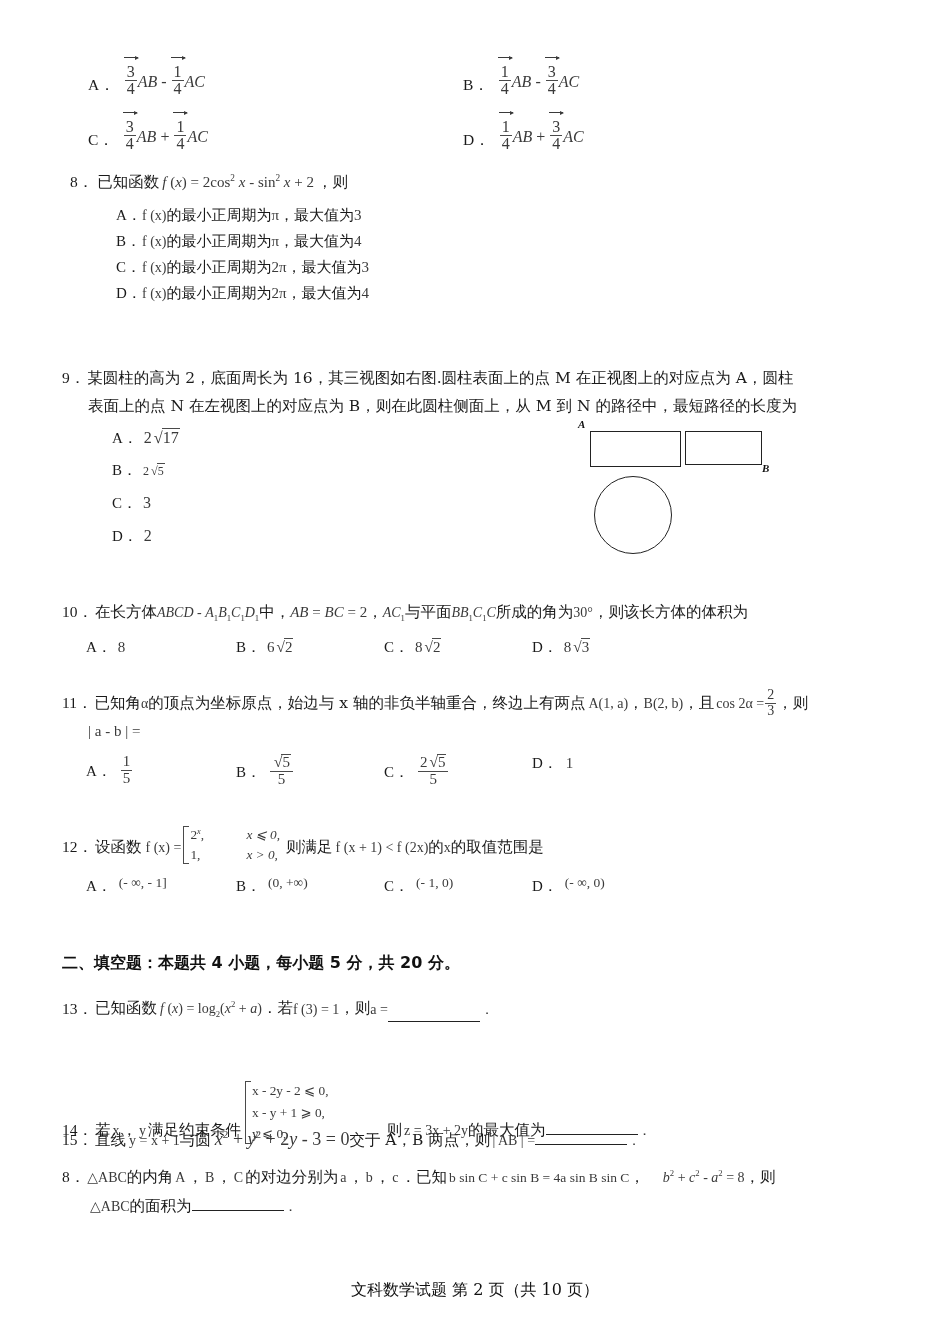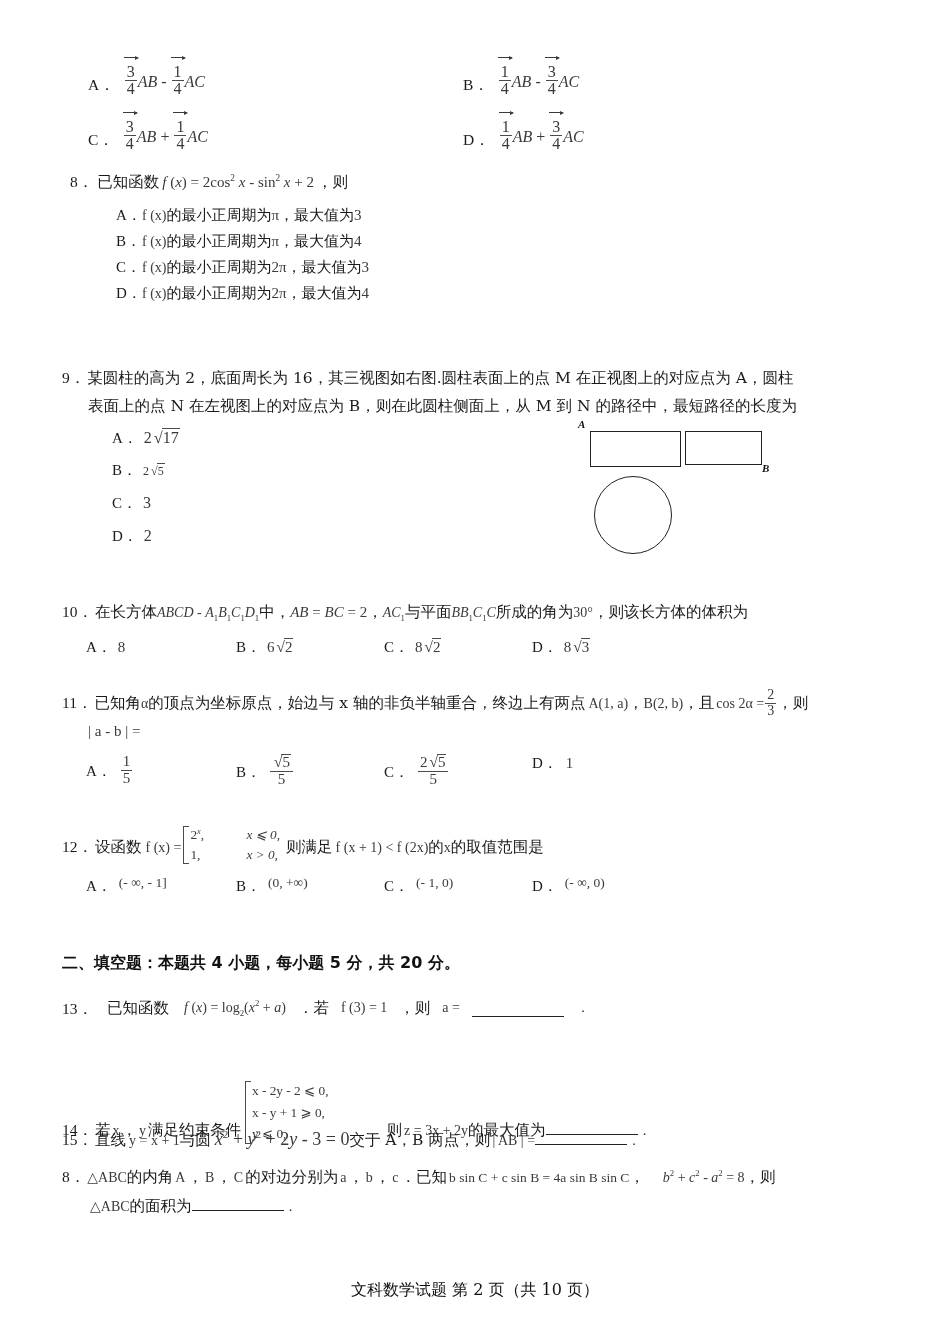--- a/index.html
+++ b/index.html
@@ -411,21 +411,21 @@
         <span class="math" style="font-size:13.5px; margin-left:7px; position:relative; top:-4px;">(- ∞, 0)</span>
       </div>
     </div>
   </div>
 
   <div class="q-block" style="left:62px; top:953px;">
     <span class="section-head">二、填空题：本题共 4 小题，每小题 5 分，共 20 分。</span>
   </div>
 
   <div class="q-block" style="left:62px; top:995px; width:835px;">
-    <div class="qtext" style="display:flex; align-items:center;gap:12px;">
+    <div class="qtext" style="display:flex; align-items:flex-end;">
       <span class="num-label">13．</span>
       <span class="cn" style="margin-left:2px;">已知函数</span>
       <span class="math" style="font-size:14px; margin-left:3px;">
         <span class="mi">f</span> <span class="mn">(</span><span class="mi">x</span><span class="mn">)</span> <span class="mn">=</span> <span class="mn">log</span><span class="subn">2</span><span class="mn">(</span><span class="mi">x</span><span class="supn">2</span> <span class="mn">+</span> <span class="mi">a</span><span class="mn">)</span>
       </span>
       <span class="cn">．若</span>
       <span class="math" style="font-size:14px;">f (3) = 1</span>
       <span class="cn">，则</span>
       <span class="math" style="font-size:14px;">a =</span>
       <span class="blank-line"></span>

